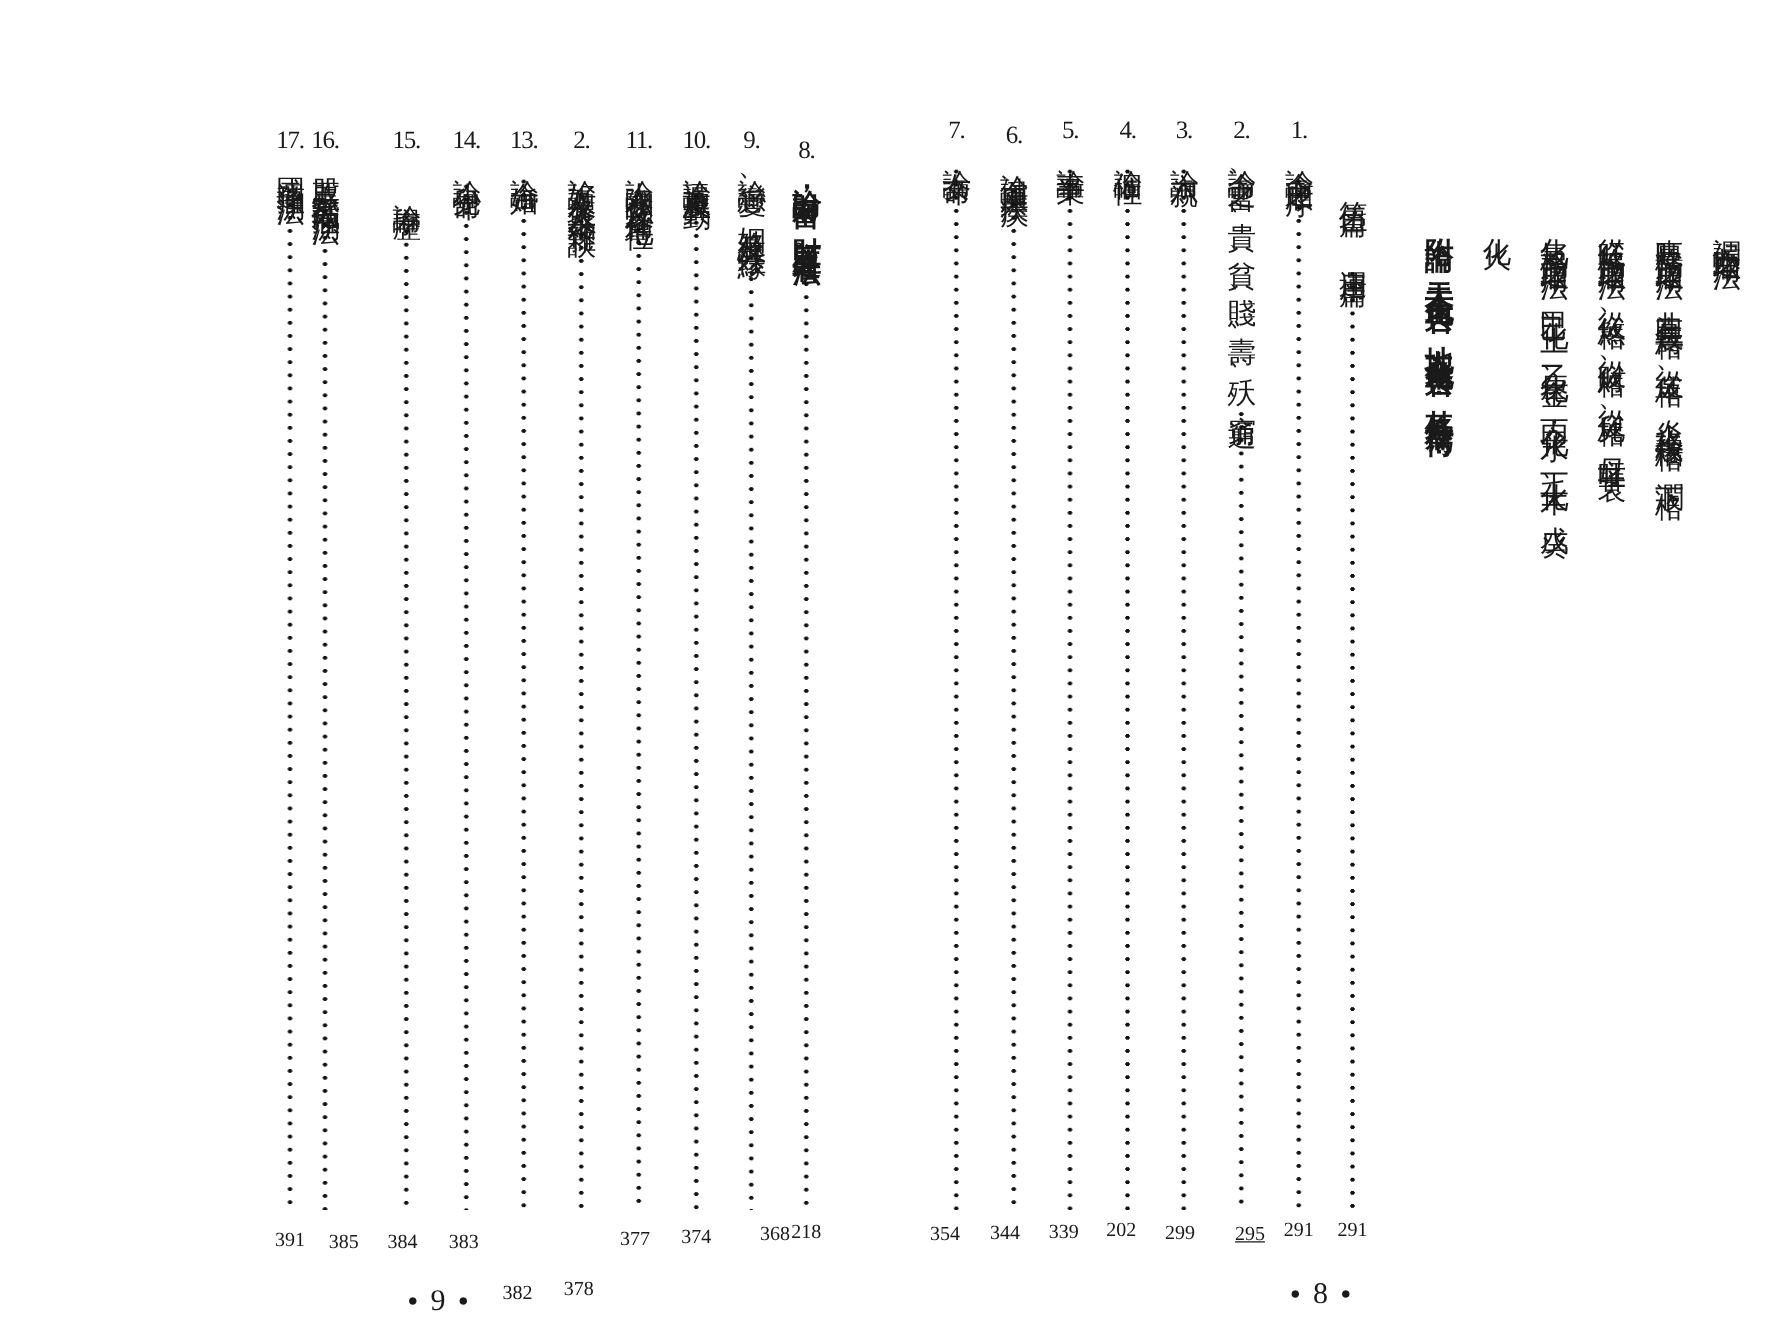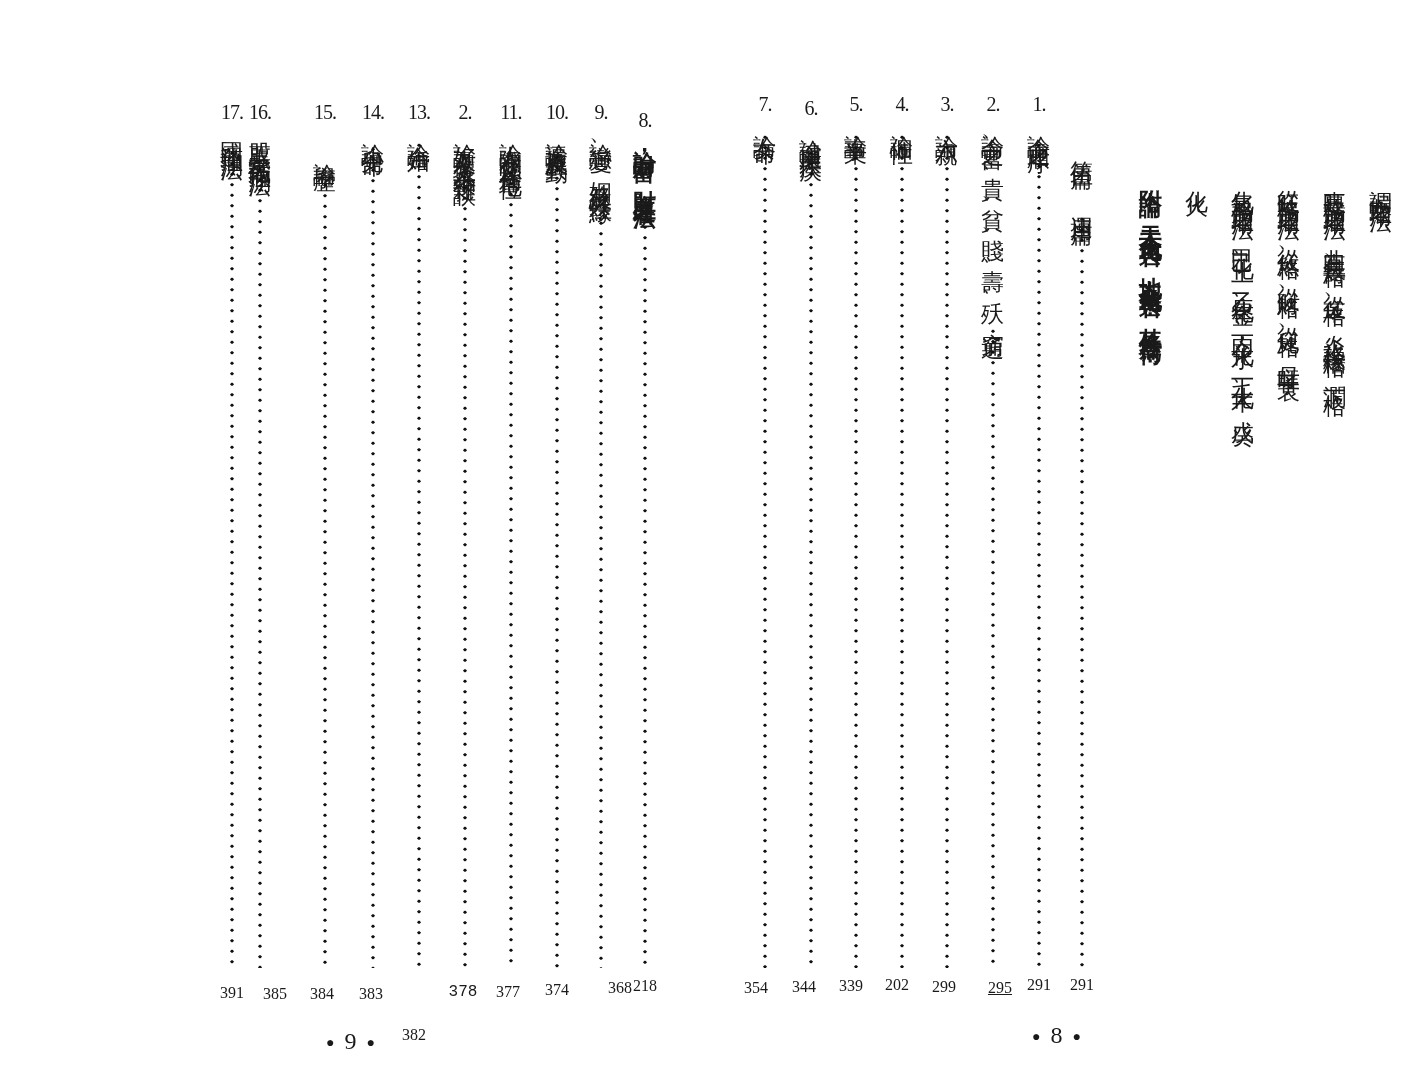--- a/index.html
+++ b/index.html
@@ -106,21 +106,21 @@
   <div class="col" style="left:217px; top:102px; height:866px;">
     <span class="num">17.</span>
     <span class="title">國運預測法</span>
     <span class="leader"></span>
   </div>
 
   <span class="pg" style="left:645px; top:976px;">218</span>
   <span class="pg" style="left:601px; top:978px;margin-left:19px;">368</span>
   <span class="pg" style="left:557px; top:980px;">374</span>
   <span class="pg" style="left:508px; top:982px;">377</span>
-  <span class="pg" style="left:463px; top:982px;font-family:Liberation Mono, monospace;">378</span>
+  <span class="pg" style="left:463px; top:1022px;">378</span>
   <span class="pg" style="left:414px; top:985px;margin-top:40px;">382</span>
   <span class="pg" style="left:371px; top:984px;">383</span>
   <span class="pg" style="left:322px; top:984px;">384</span>
   <span class="pg" style="left:275px; top:984px;">385</span>
   <span class="pg" style="left:232px; top:983px;">391</span>
 
   <div class="folio" style="left:316px; top:1028px;">
     <span class="dot">●</span><span>9</span><span class="dot">●</span>
   </div>
 </div>

